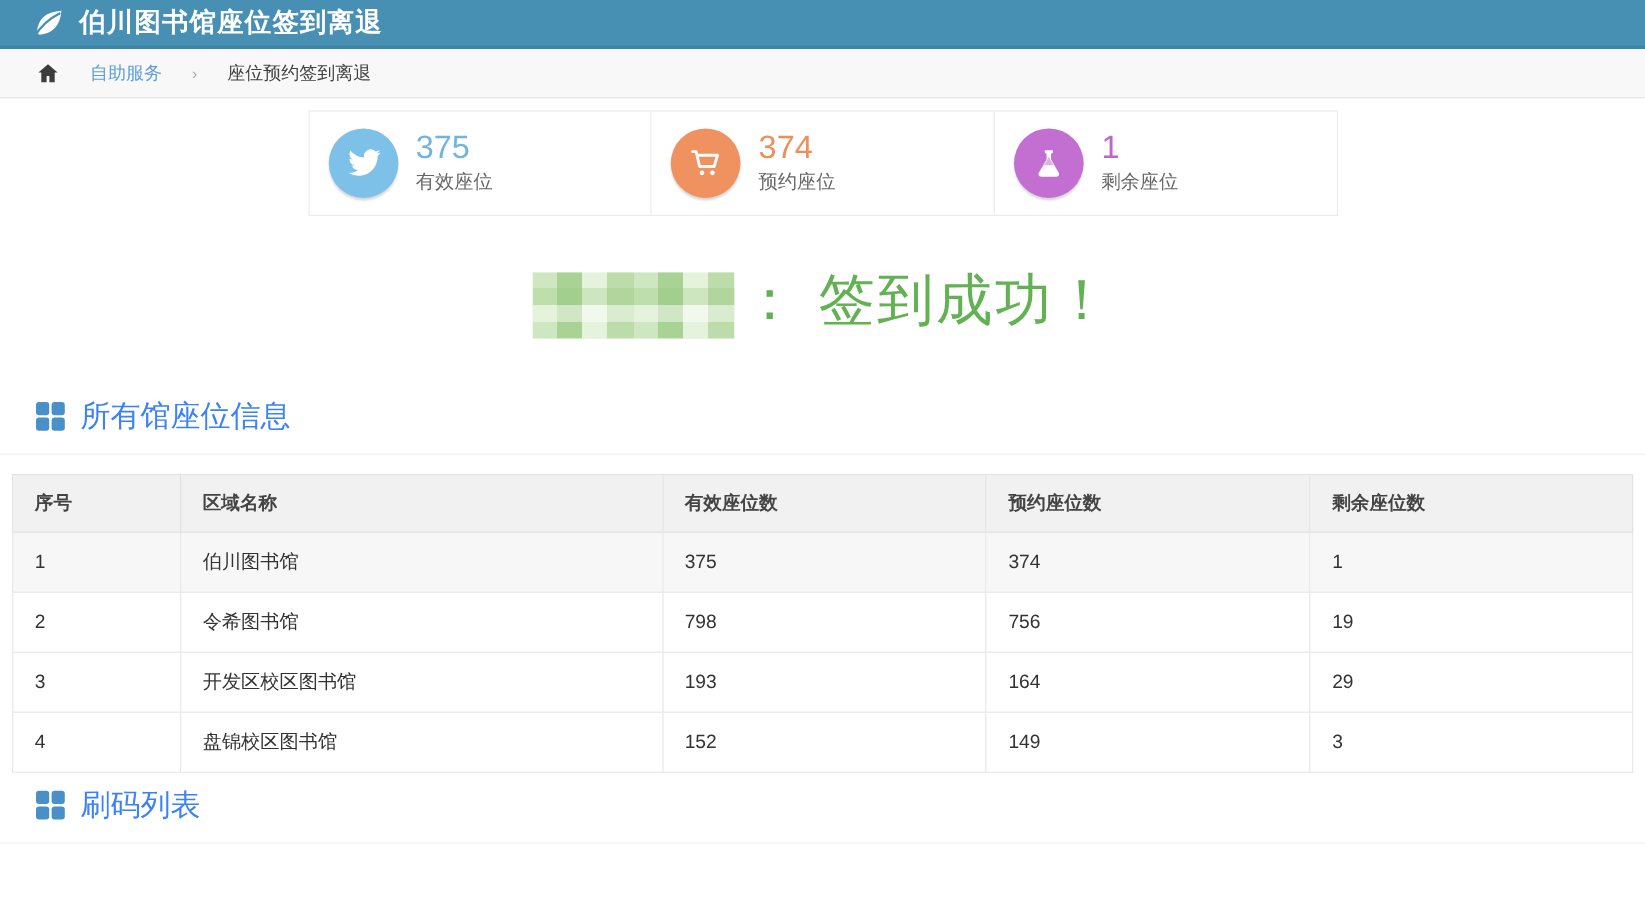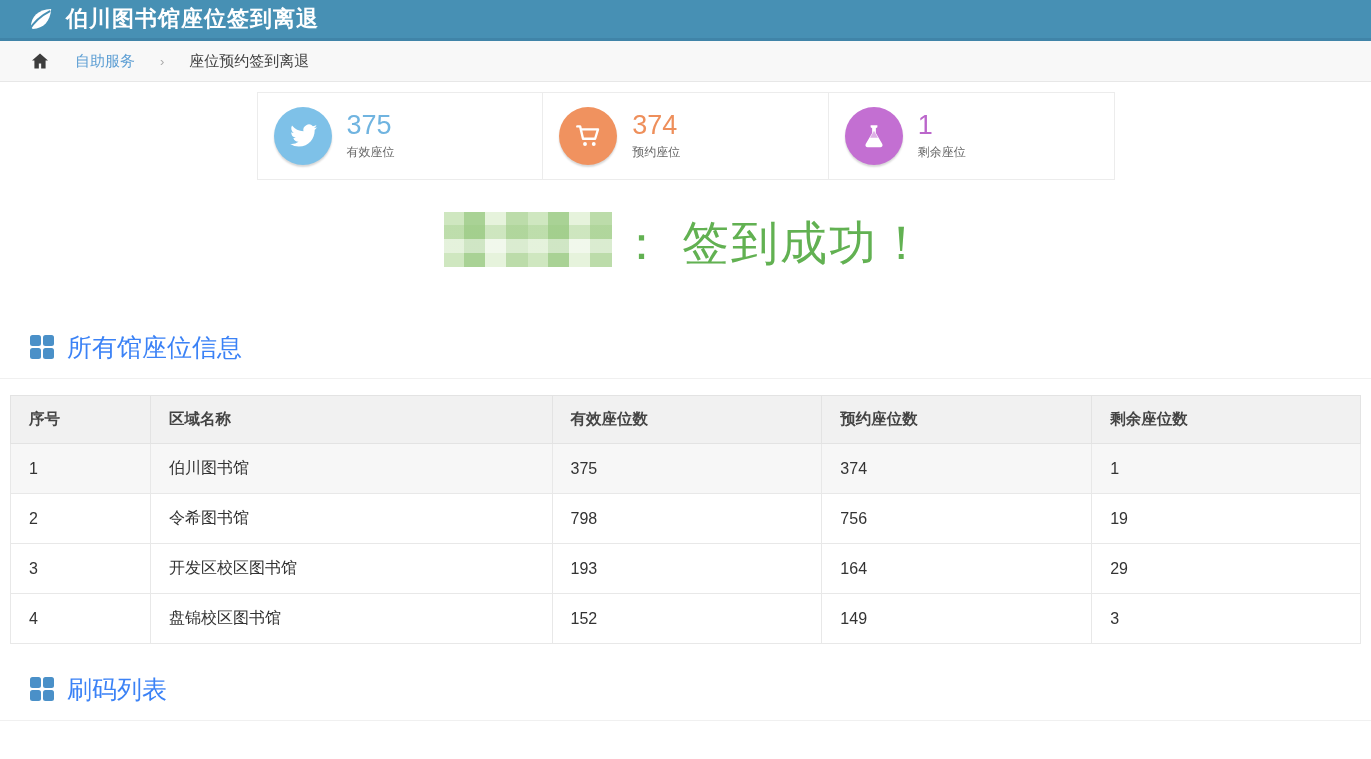--- a/index.html
+++ b/index.html
@@ -45,43 +45,43 @@
     display:flex; align-items:center; justify-content:center;
     box-shadow:0 2px 2px rgba(0,0,0,0.16);
   }
   .stat-icon.blue   { background:#7ec1e8; }
   .stat-icon.orange { background:#f0925f; }
   .stat-icon.purple { background:#c36fd2; }
   .stat-value { font-size:27px; line-height:1.1; }
   .stat-value.v-blue   { color:#70b4e0; }
   .stat-value.v-orange { color:#ee8f5b; }
   .stat-value.v-purple { color:#bb66cb; }
-  .stat-label { font-size:12px; color:#666; margin-top:3px; }
+  .stat-label { font-size:16px; color:#666; margin-top:3px; }
 
   
   .success-row {
     margin-top:32px; height:70px;
-    display:flex; align-items:flex-start; justify-content:center; gap:4px;
+    display:flex; align-items:flex-end; justify-content:center; gap:4px;
   }
   .redacted-name {
     width:168px; height:55px; margin-right:2px;
     background:
       repeating-linear-gradient(0deg, rgba(255,255,255,0) 0 14px, rgba(255,255,255,.45) 14px 28px, rgba(150,200,125,.30) 28px 42px),
       repeating-linear-gradient(90deg, #cfe7c0 0 20px, #a9d295 20px 41px, #e6f3dc 41px 62px, #bcdcaa 62px 84px);
   }
   .success-text { font-size:47px; color:#62b152; letter-spacing:2px; white-space:nowrap; }
 
   
   .section-title {
     display:flex; align-items:center; gap:13px;
     padding:0 0 14px 30px; border-bottom:1px solid #f0f0f0;
     color:#3b82f6; font-size:25px; line-height:34px;
   }
   .section-title.first { margin-top:48px; }
-  .section-title.second { margin-top:28px; }
+  .section-title.second { margin-top:10px; }
   .grid-icon { width:24px; height:24px; display:grid;
     grid-template-columns:11px 11px; grid-template-rows:11px 11px; gap:2px; }
   .grid-icon span { background:#4a90c8; border-radius:2.5px; }
 
   
   .seat-table {
     width:1351px; margin:16px auto 0; border-collapse:collapse;
     font-size:16px; color:#333;
   }
   .seat-table th {

